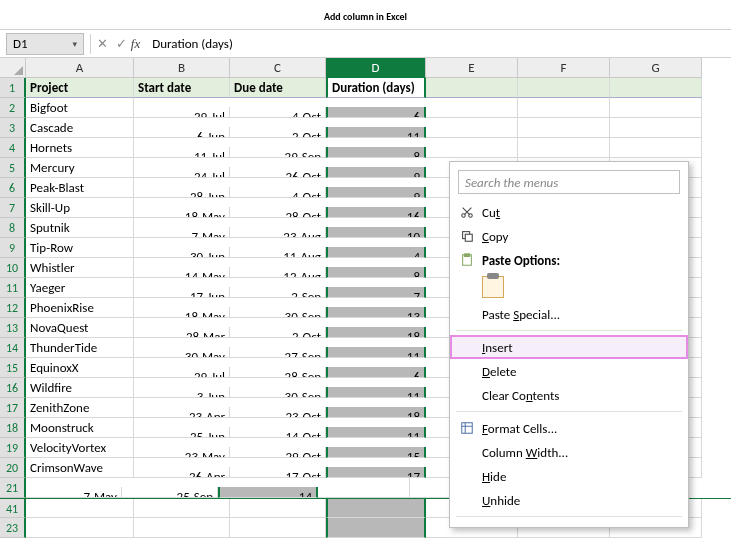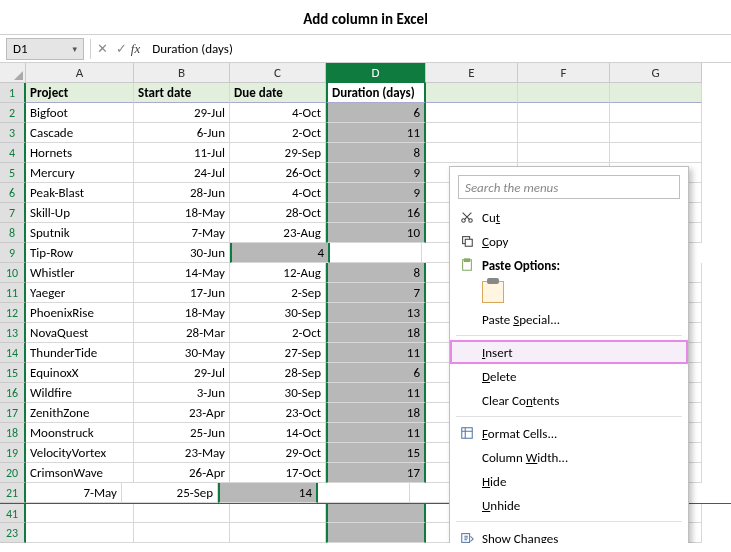--- a/index.html
+++ b/index.html
@@ -7,21 +7,21 @@
     margin: 0;
     font-family: "Segoe UI", Calibri, sans-serif;
     font-size: 13px;
     background: #fff;
     color: #000;
     user-select: none;
   }
   .page-title {
     text-align: center;
     font-weight: bold;
-    font-size: 15px;
+    font-size: 10px;
     padding: 10px 0 6px;
   }
   .hr { border-top: 1px solid #d0d0d0; }
   .namebar {
     display: flex;
     align-items: center;
     height: 28px;
     border-bottom: 1px solid #d0d0d0;
   }
   .namebox {
@@ -102,21 +102,21 @@
     padding: 0 4px;
     line-height: 20px;
     white-space: nowrap;
     overflow: hidden;
   }
   .hdr-row .cell {
     background: #e3efdd;
     font-weight: bold;
     border-bottom: 1px solid #aac;
   }
-  .cell.num { text-align: right; }
+  .cell.num { text-align: right; margin-top: 9px; }
   .cell.colD-sel {
     background: #b8b8b8;
     border-right: 2px solid #0f7b3e;
     border-left: 2px solid #0f7b3e;
   }
   .hdr-row .cell.colD-sel { background: #bdc9b8; }
   .cell.colD-sel.active {
     background: #fff;
   }
   .rows-end {
@@ -294,20 +294,21 @@
         <div class="cell num" style="width: 96px;">23-Aug</div>
         <div class="cell colD-sel num" style="width: 100px;">10</div>
         <div class="cell" style="width: 92px;"></div>
         <div class="cell" style="width: 92px;"></div>
         <div class="cell" style="width: 92px;"></div>
       </div>
       <div class="row">
         <div class="rowh touch">9</div>
         <div class="cell" style="width: 108px;">Tip-Row</div>
         <div class="cell num" style="width: 96px;">30-Jun</div>
+        <div class="cell num" style="width: 96px;">11-Aug</div>
         <div class="cell colD-sel num" style="width: 100px;">4</div>
         <div class="cell" style="width: 92px;"></div>
         <div class="cell" style="width: 92px;"></div>
         <div class="cell" style="width: 92px;"></div>
       </div>
       <div class="row">
         <div class="rowh touch">10</div>
         <div class="cell" style="width: 108px;">Whistler</div>
         <div class="cell num" style="width: 96px;">14-May</div>
         <div class="cell num" style="width: 96px;">12-Aug</div>
@@ -513,23 +514,14 @@
     </div>
     <div class="ctx-item">
       <span class="ctx-ico"></span>
       <span class="ctx-text"><u class="accel">H</u>ide</span>
     </div>
     <div class="ctx-item">
       <span class="ctx-ico"></span>
       <span class="ctx-text"><u class="accel">U</u>nhide</span>
     </div>
     <div class="ctx-sep"></div>
-    <div class="ctx-item">
-      <span class="ctx-ico">
-        <svg class="ico16" viewBox="0 0 16 16" fill="none" stroke="#57a" stroke-width="1.2">
-            <rect x="2" y="3" width="9" height="10"></rect>
-            <path d="M5 6h4M5 8h4M5 10h3M12 6l3 3-3 3"></path>
-          </svg>
-      </span>
-      <span class="ctx-text">Show Changes</span>
-    </div>
   </div>
 </div>
 
 </body></html>

